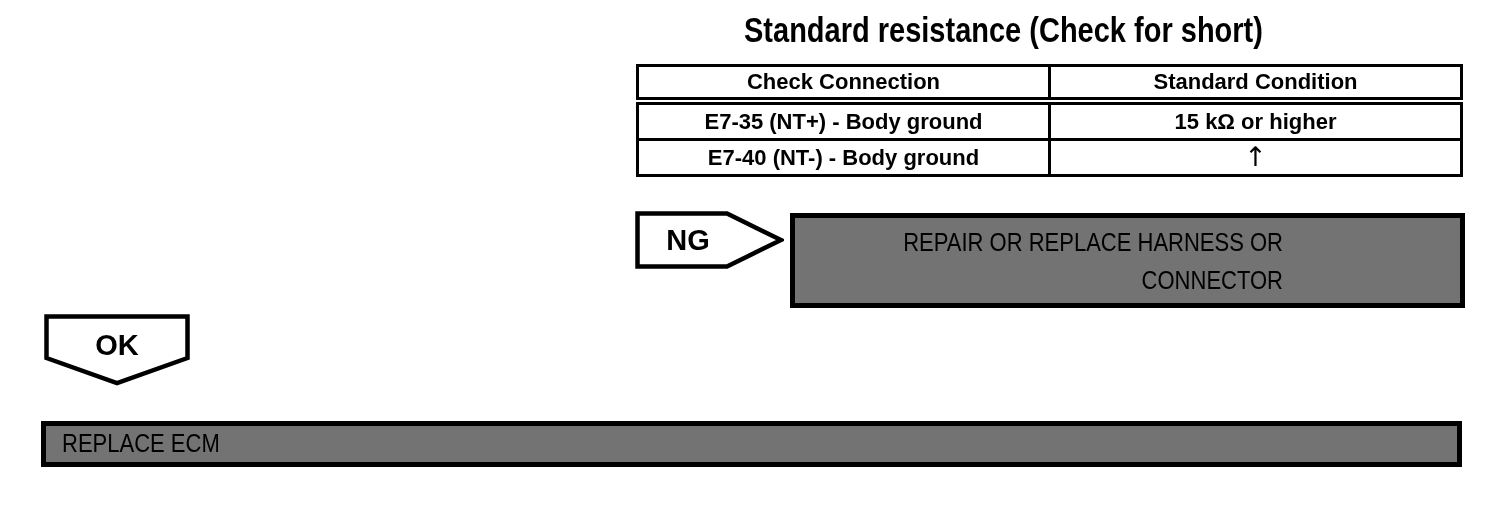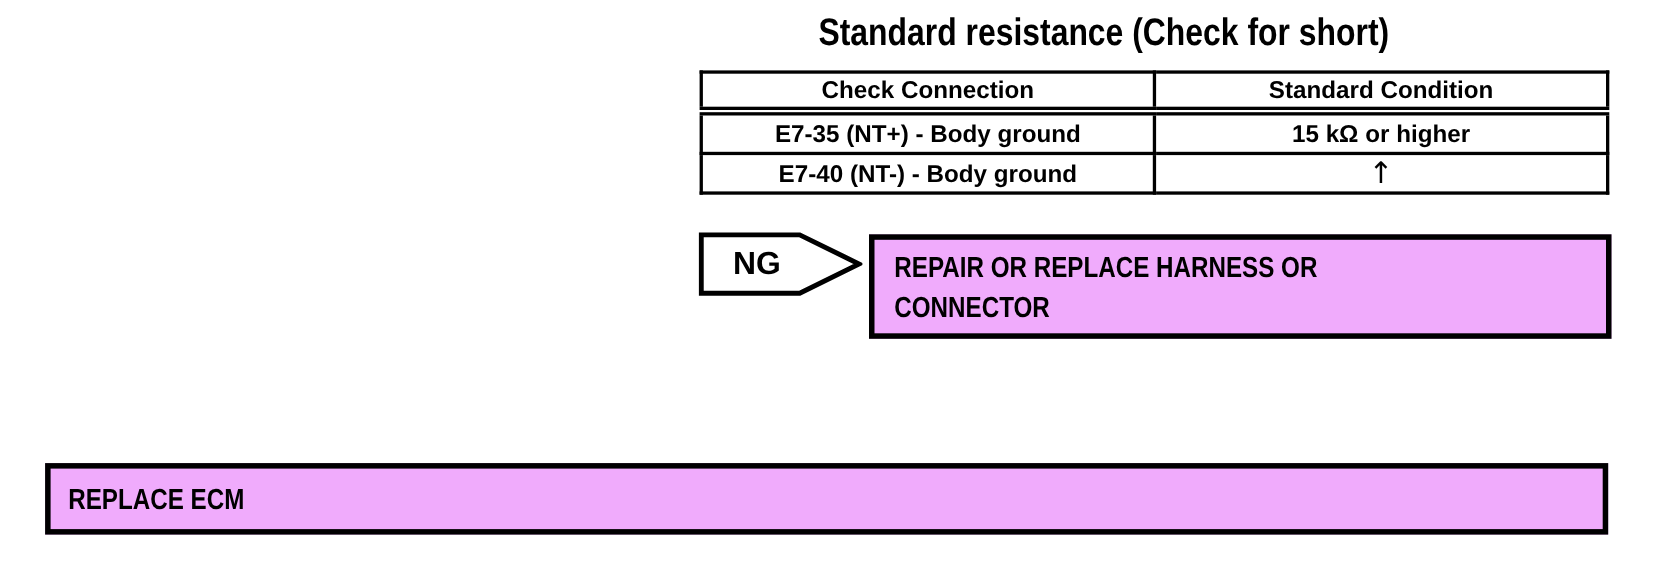--- a/index.html
+++ b/index.html
@@ -68,29 +68,30 @@
   }
   .ng-pent { left: 635px; top: 211px; width: 149px; height: 58px; }
   .ng-pent .pent-label { left: 6px; top: 15px; width: 94px; }
   .ok-pent { left: 44px; top: 314px; width: 146px; height: 72px; }
   .ok-pent .pent-label { left: 0; top: 17px; width: 146px; }
 
   .action-box {
     position: absolute;
     box-sizing: border-box;
     border: 5px solid #000;
-    background: #f0abfc;
+    background: #737373;
     display: flex;
     align-items: center;
     font-size: 22px;
-    font-weight: 700;
+    font-weight: 400;
+    text-align: right;
   }
   .repair-box { left: 790px; top: 213px; width: 675px; height: 95px; }
   .repair-box .box-text { margin-left: 18px; width: 470px; line-height: 31px; }
-  .ecm-box { left: 41px; top: 421px; width: 1421px; height: 65px; }
+  .ecm-box { left: 41px; top: 421px; width: 1421px; height: 46px; }
   .ecm-box .box-text { margin-left: 16px; line-height: 26px; white-space: nowrap; }
 </style>
 </head>
 <body>
 
 <div class="canvas">
 
   <div class="diagram-title">
     <span class="tall">Standard resistance (Check for short)</span>
   </div>
@@ -136,20 +137,26 @@
     </svg>
     <div class="pent-label">NG</div>
   </div>
 
   <div class="action-box repair-box">
     <div class="box-text">
       <span class="tall">REPAIR OR REPLACE HARNESS OR CONNECTOR</span>
     </div>
   </div>
 
+  <div class="pent ok-pent">
+    <svg width="146" height="72" viewBox="0 0 146 72">
+      <polygon points="2.5,2.5 143.5,2.5 143.5,44 73,69 2.5,44" fill="#ffffff" stroke="#000000" stroke-width="4.5" stroke-linejoin="miter"></polygon>
+    </svg>
+    <div class="pent-label">OK</div>
+  </div>
 
   <div class="action-box ecm-box">
     <div class="box-text">
       <span class="tall">REPLACE ECM</span>
     </div>
   </div>
 
 </div>
 
 </body></html>

